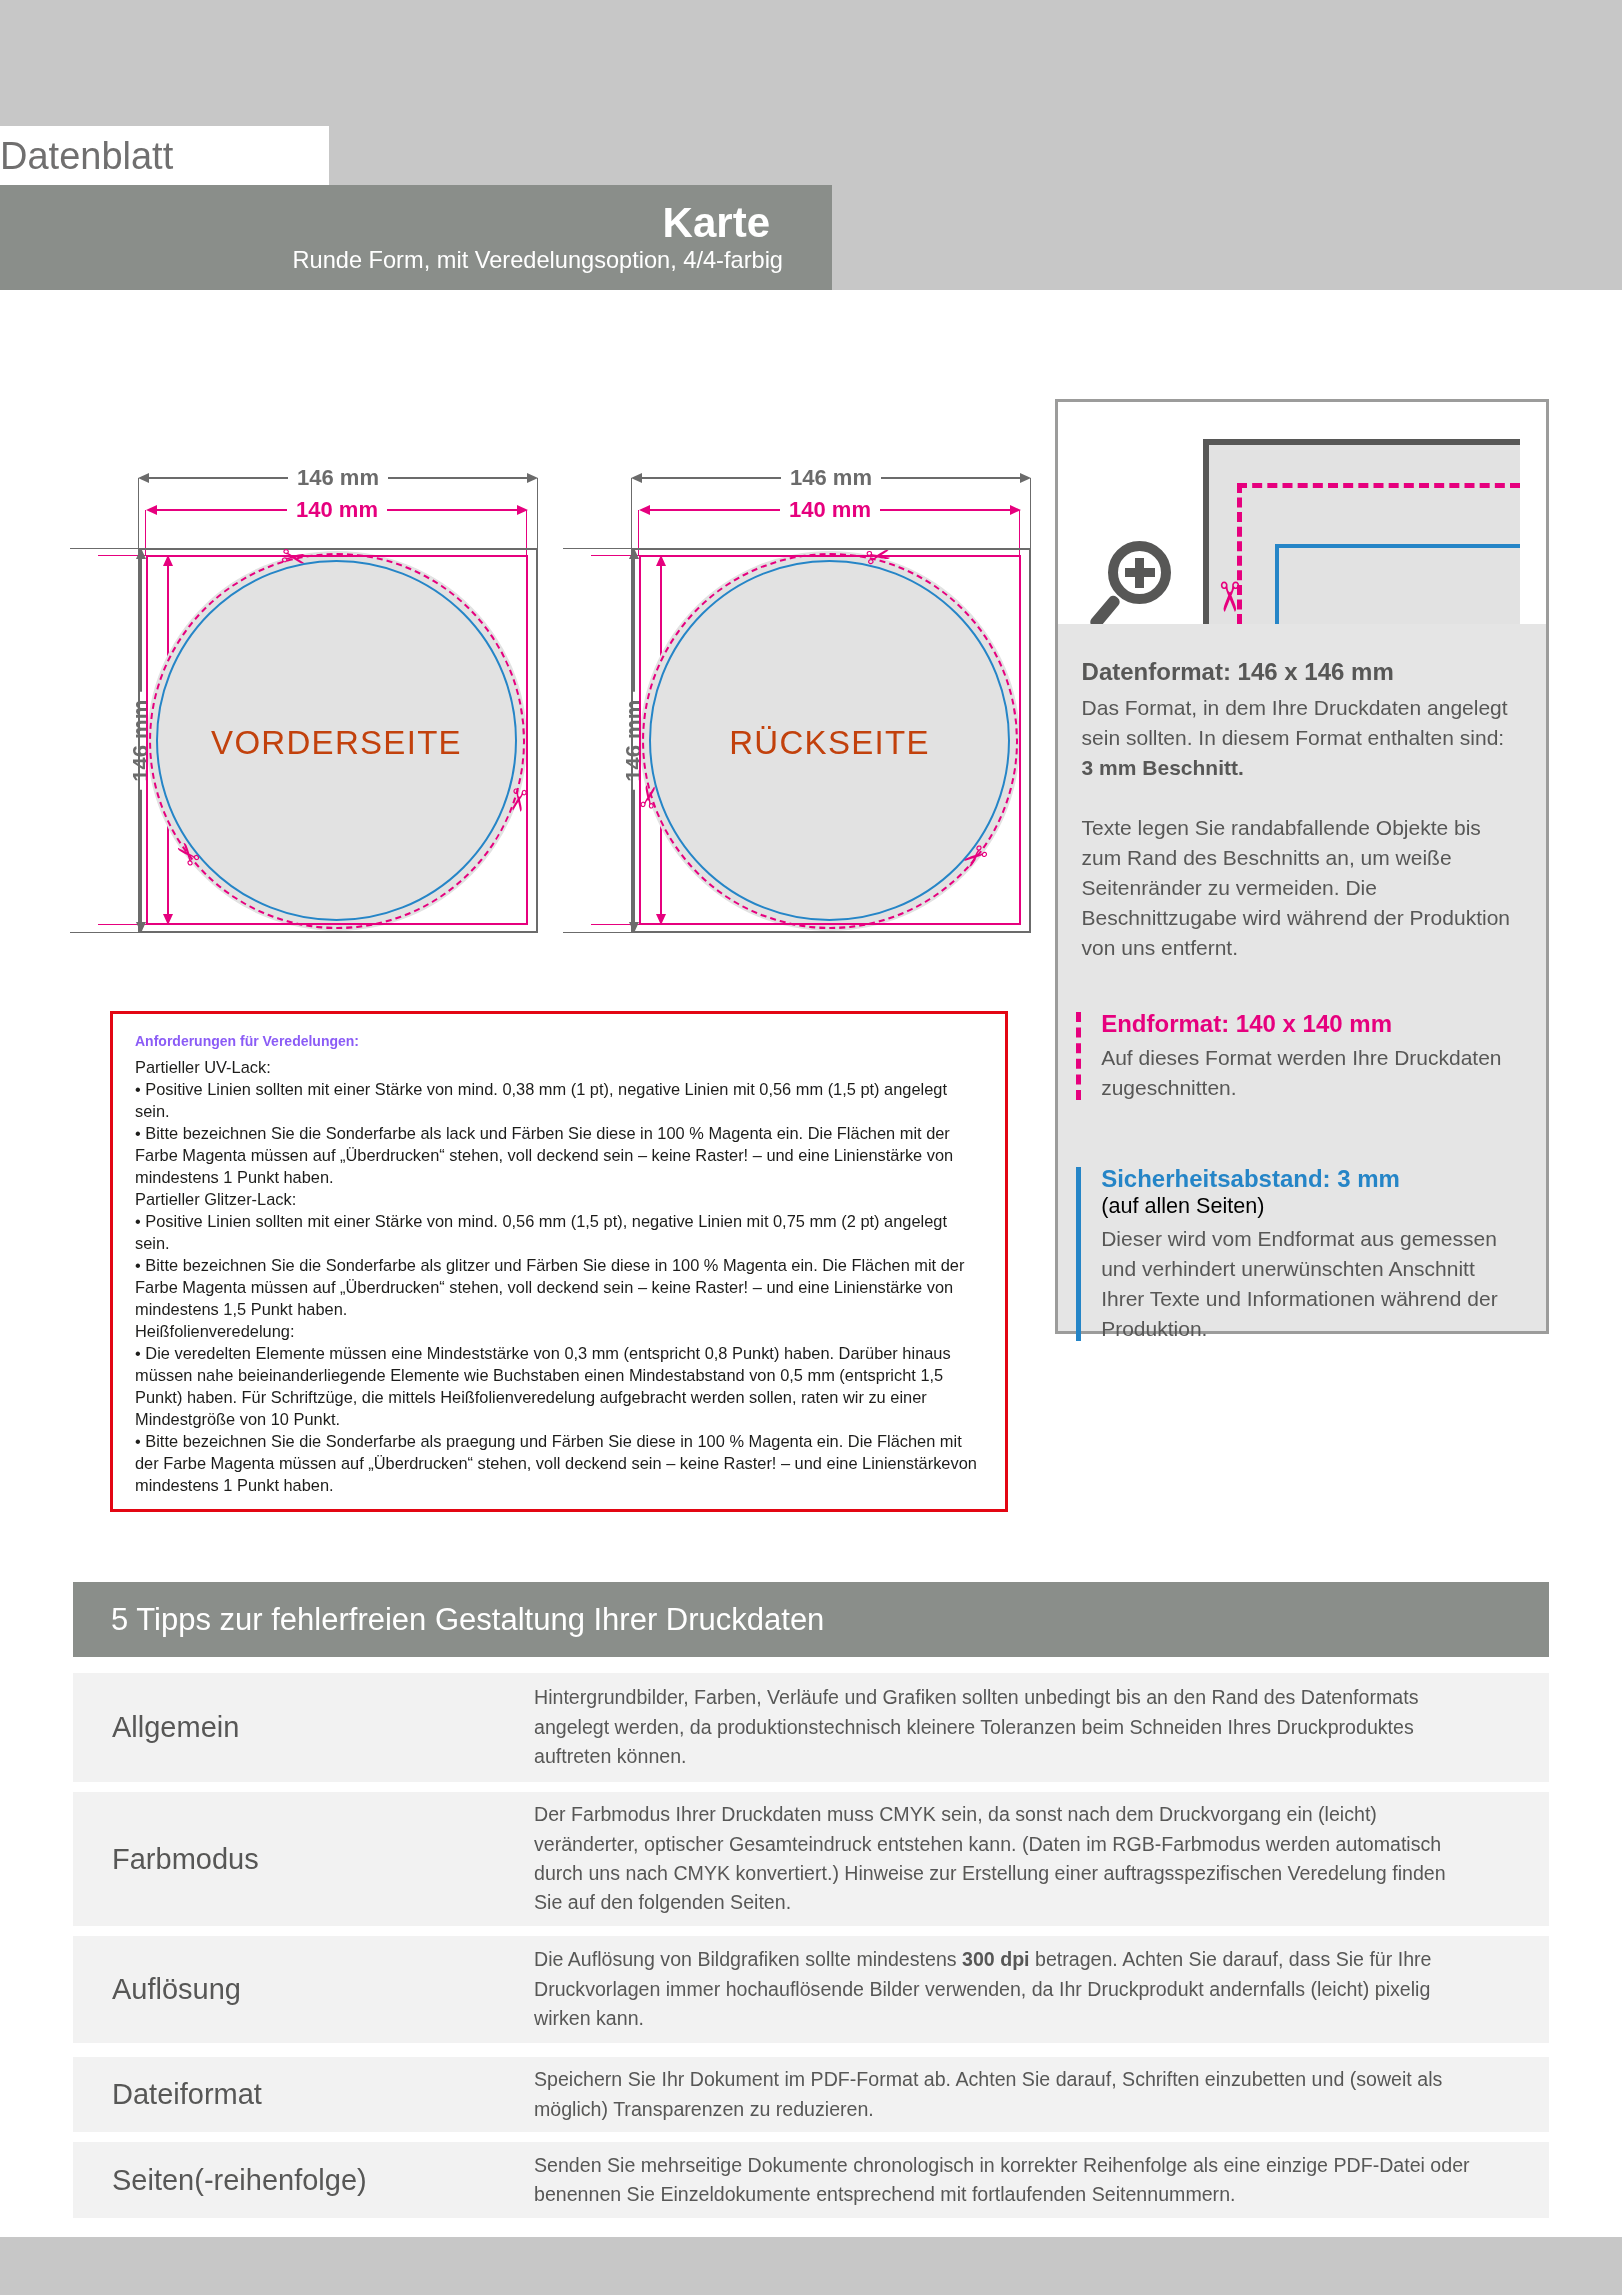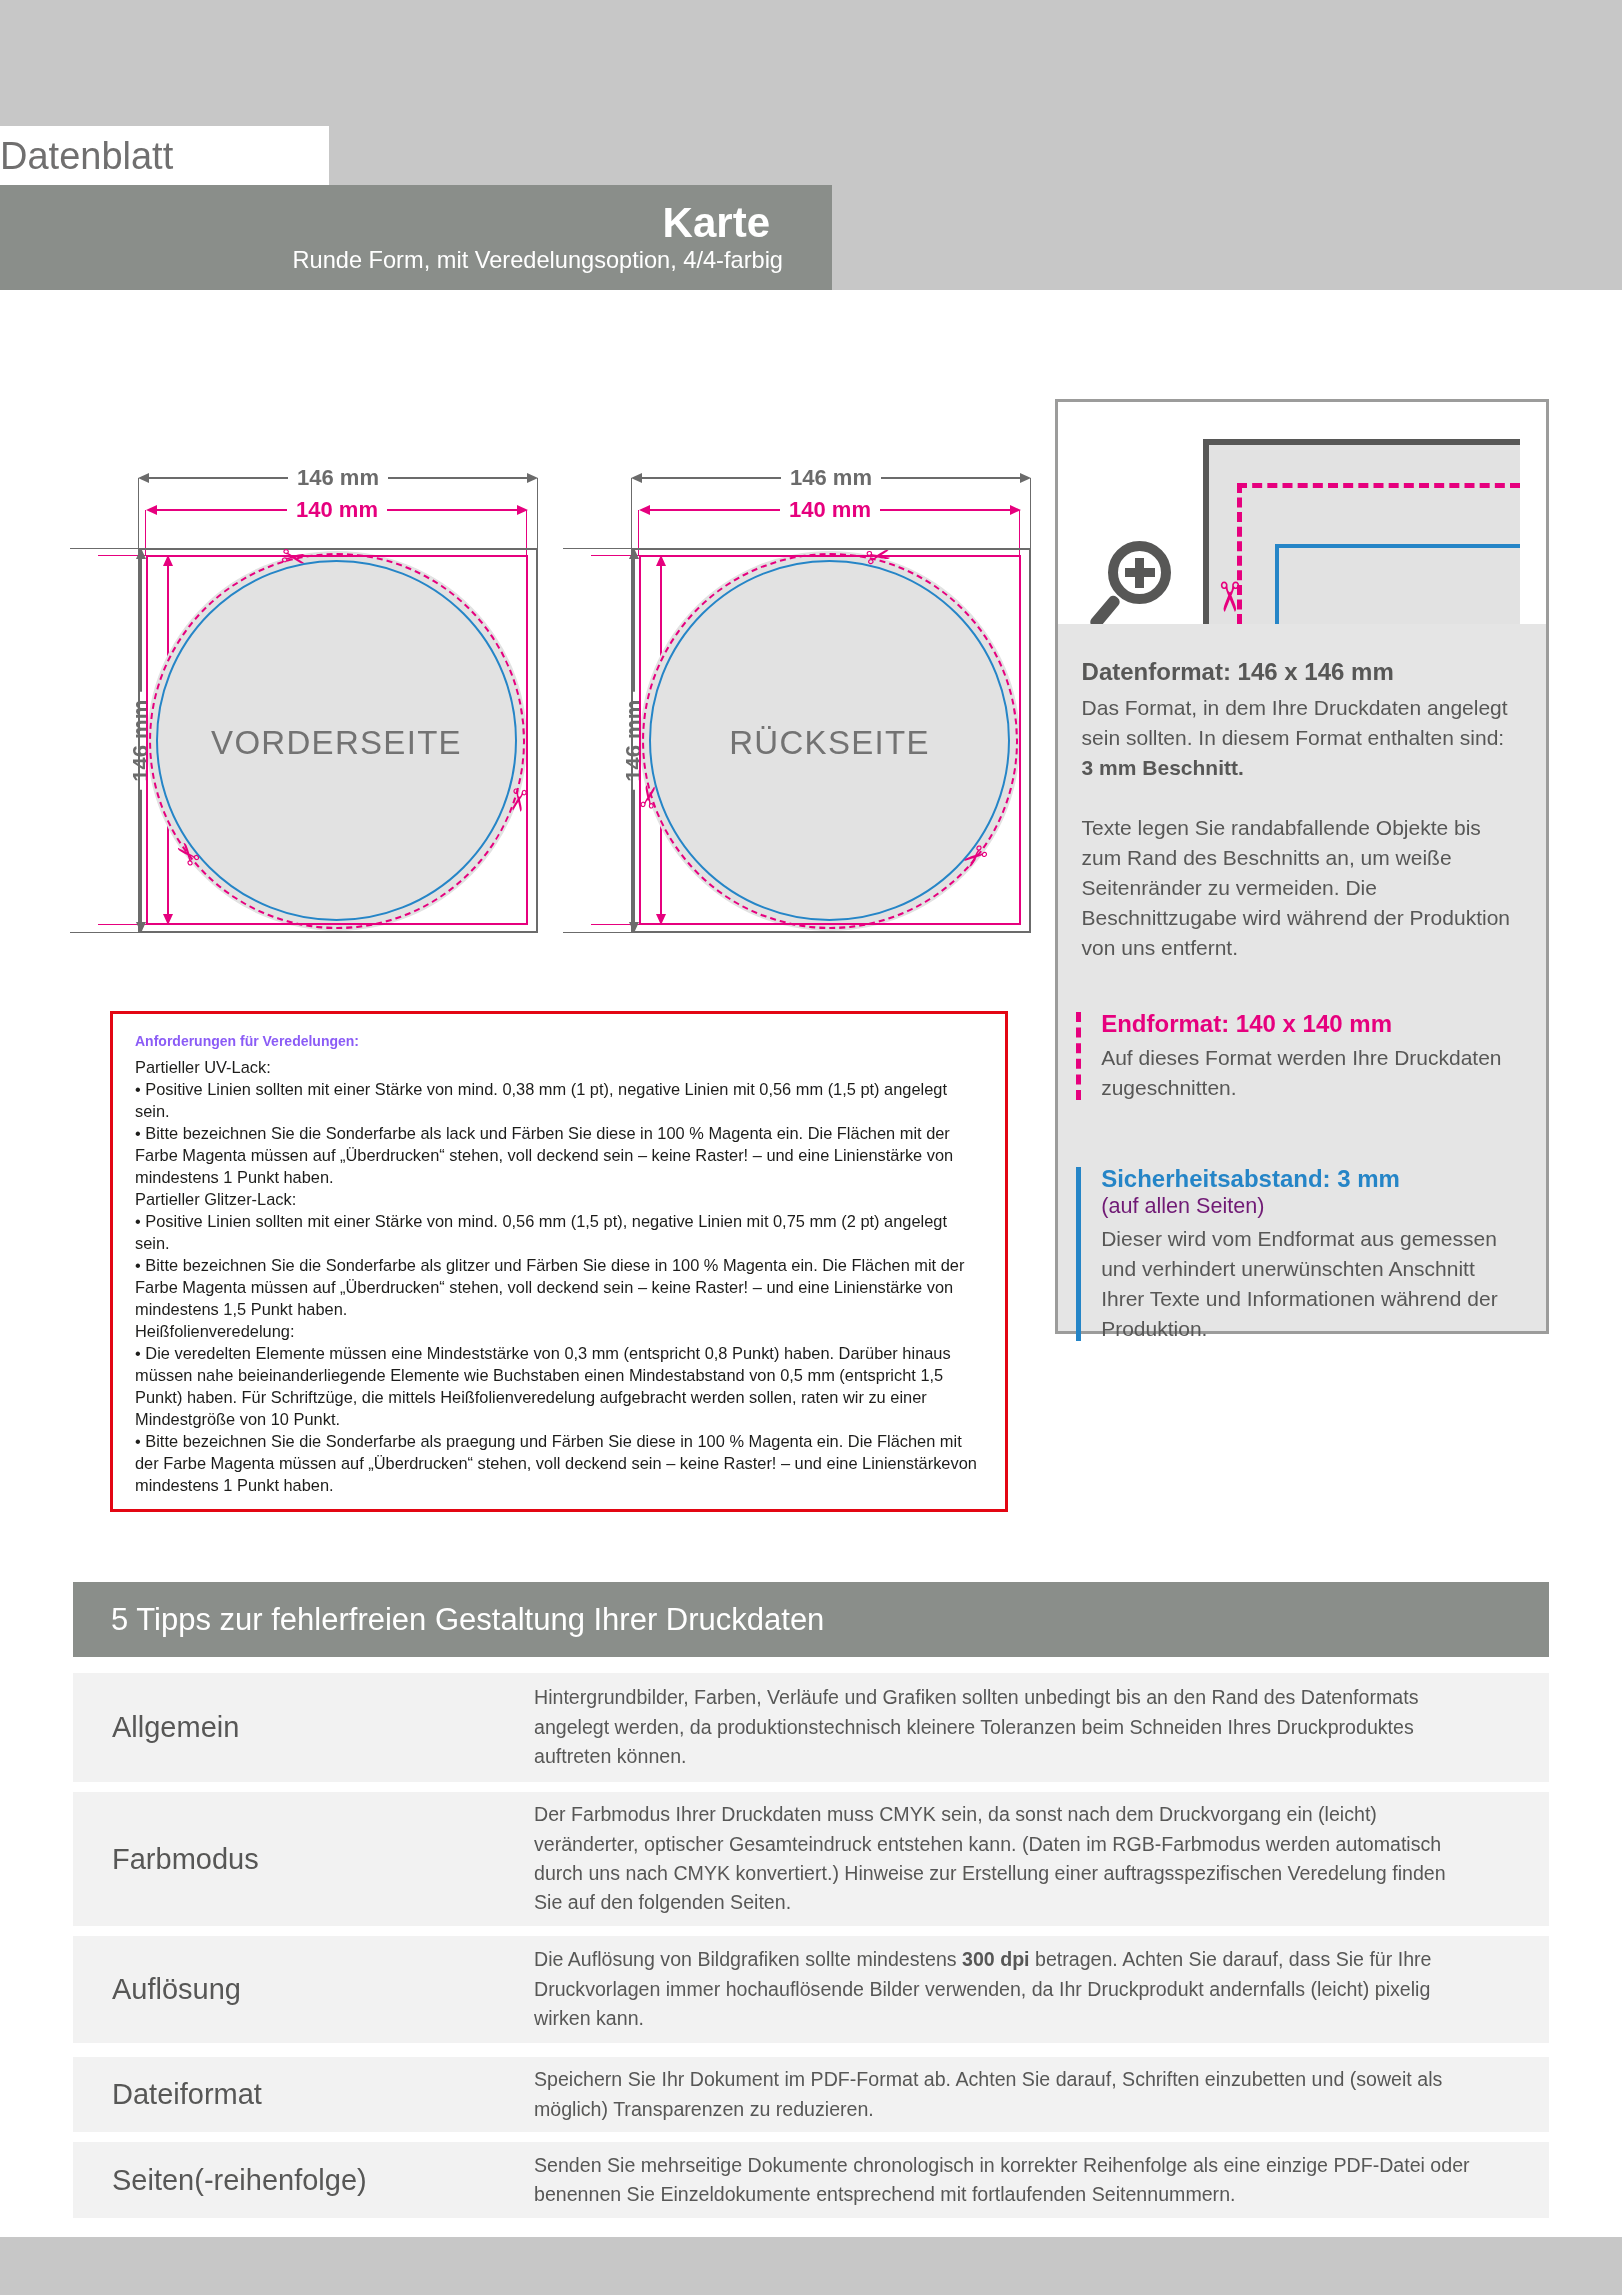--- a/index.html
+++ b/index.html
@@ -30,21 +30,21 @@
               background:#fff;padding:7.9px 0;white-space:nowrap;}
   .vah{width:0;height:0;border-left:5.9px solid transparent;border-right:5.9px solid transparent;}
   .vah.u{border-bottom:11.8px solid;}
   .vah.d{border-top:11.8px solid;}
   .gry{color:#6b6b6b;}
   .mag{color:#e6007e;}
   .sq{position:absolute;border:2px solid;}
   .circ{position:absolute;border-radius:50%;}
   .ext{position:absolute;background:#6b6b6b;}
   .ext.m{background:#e6007e;}
-  .sidelabel{position:absolute;font-size:33px;color:#737373;letter-spacing:1.3px;text-align:center;width:327px;}
+  .sidelabel{position:absolute;font-size:33px;color:#c2410c;letter-spacing:1.3px;text-align:center;width:327px;}
   .scis{position:absolute;color:#e6007e;font-size:30px;line-height:30px;}
 
   
   .panel{left:1055px;top:399px;width:488px;height:929px;border:3.3px solid #9c9c9b;background:#fff;}
   .panel .illo{position:absolute;left:0;top:0;width:488px;height:222px;background:#fff;overflow:hidden;}
   .panel .graysec{position:absolute;left:0;top:222px;width:488px;height:707px;background:#e5e5e5;
                   padding:34px 26px 0 23.6px;box-sizing:border-box;}
   .ring{position:absolute;left:50px;top:139px;width:43px;height:43px;border:10.5px solid #575756;border-radius:50%;}
   .ring .pv{position:absolute;left:17px;top:6.5px;width:9.2px;height:30px;background:#575756;}
   .ring .ph{position:absolute;left:6.5px;top:17px;width:30px;height:9.2px;background:#575756;}
@@ -59,21 +59,21 @@
   .iscis{position:absolute;left:154px;top:171px;color:#e6007e;font-size:41px;transform:rotate(90deg);}
   .ptitle{font-size:24px;font-weight:bold;color:#575756;margin:0 0 6.5px 0;}
   .pbody{font-size:21px;line-height:30px;color:#575756;margin:0;}
   .block{position:relative;padding-left:19.6px;}
   .block.end{margin-top:47px;border-left:0;}
   .accent{position:absolute;left:-5.9px;top:2.6px;bottom:2.6px;width:0;}
   .accent.dash{border-left:5.9px dashed #e6007e;}
   .accent.solid{border-left:5.9px solid #2585c7;}
   .etitle{font-size:24px;font-weight:bold;color:#e6007e;margin:0 0 5.2px 0;}
   .stitle{font-size:24px;font-weight:bold;color:#2585c7;margin:0;}
-  .ssub{font-size:21.6px;color:#701a75;margin:0 0 5.2px 0;}
+  .ssub{font-size:21.6px;color:#000000;margin:0 0 5.2px 0;}
 
   
   .redbox{left:110px;top:1011px;width:898px;height:501px;border:3.3px solid #e30613;background:#fff;
           box-sizing:border-box;padding:15.7px 22px;}
   .redbox .rt{font-size:14px;font-weight:bold;color:#8b5cf6;margin:0 0 3.9px 0;}
   .redbox p{font-size:16.4px;line-height:22px;color:#1d1d1b;margin:0;}
 
   
   .tipsbar{left:73px;top:1582px;width:1476px;height:75px;background:#8a8e8a;color:#fff;
            display:flex;align-items:center;font-size:31px;padding-left:38px;box-sizing:border-box;}

